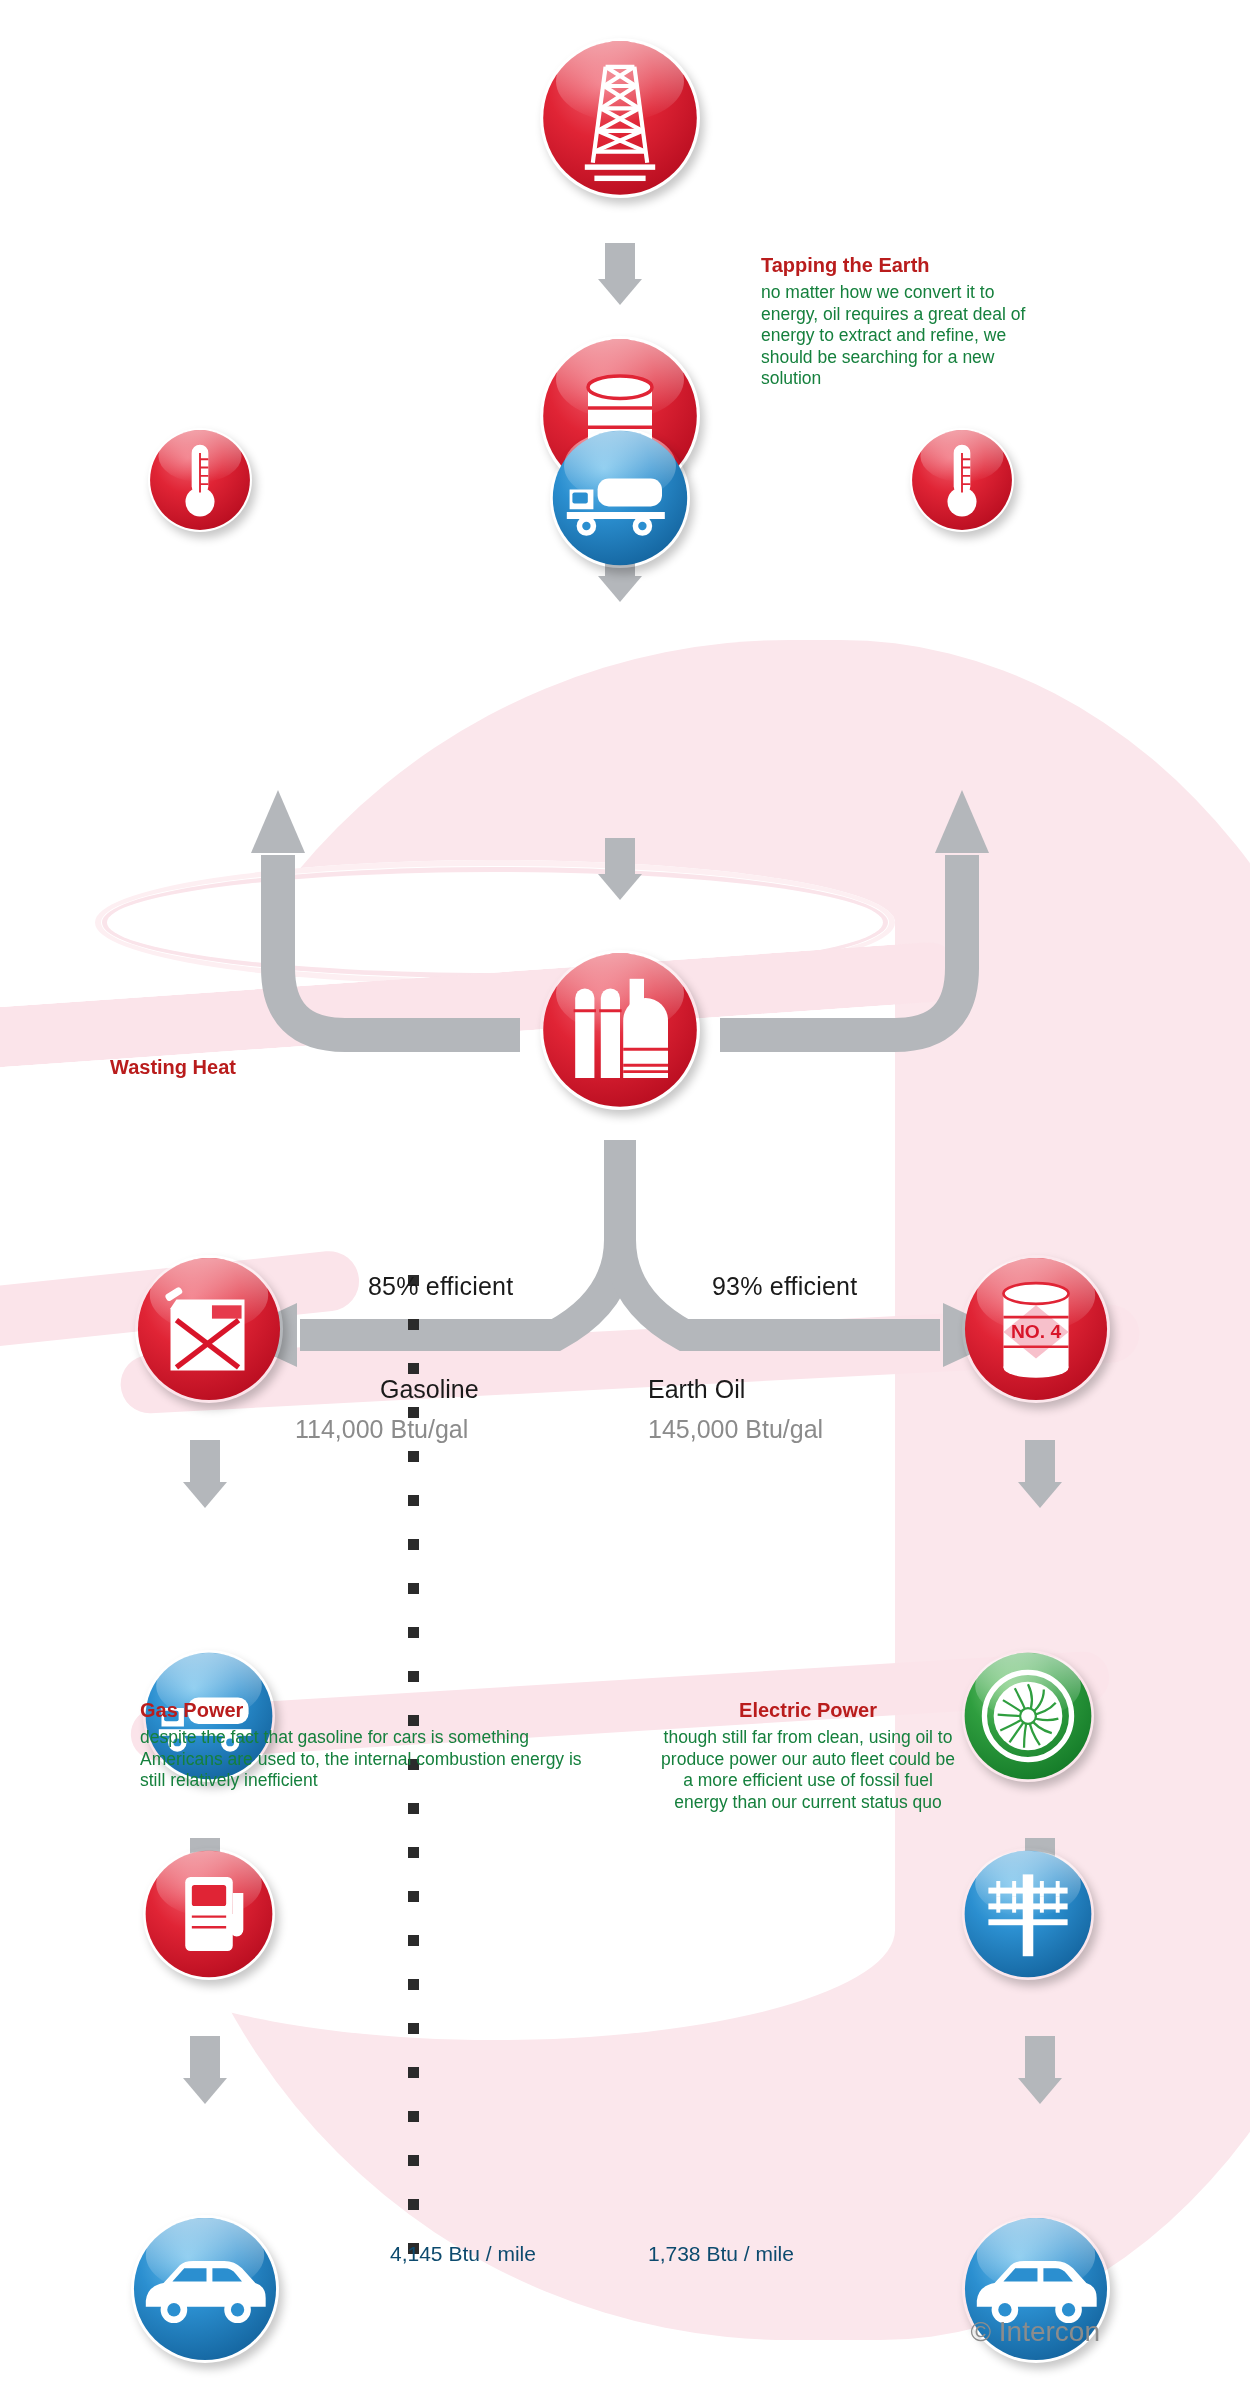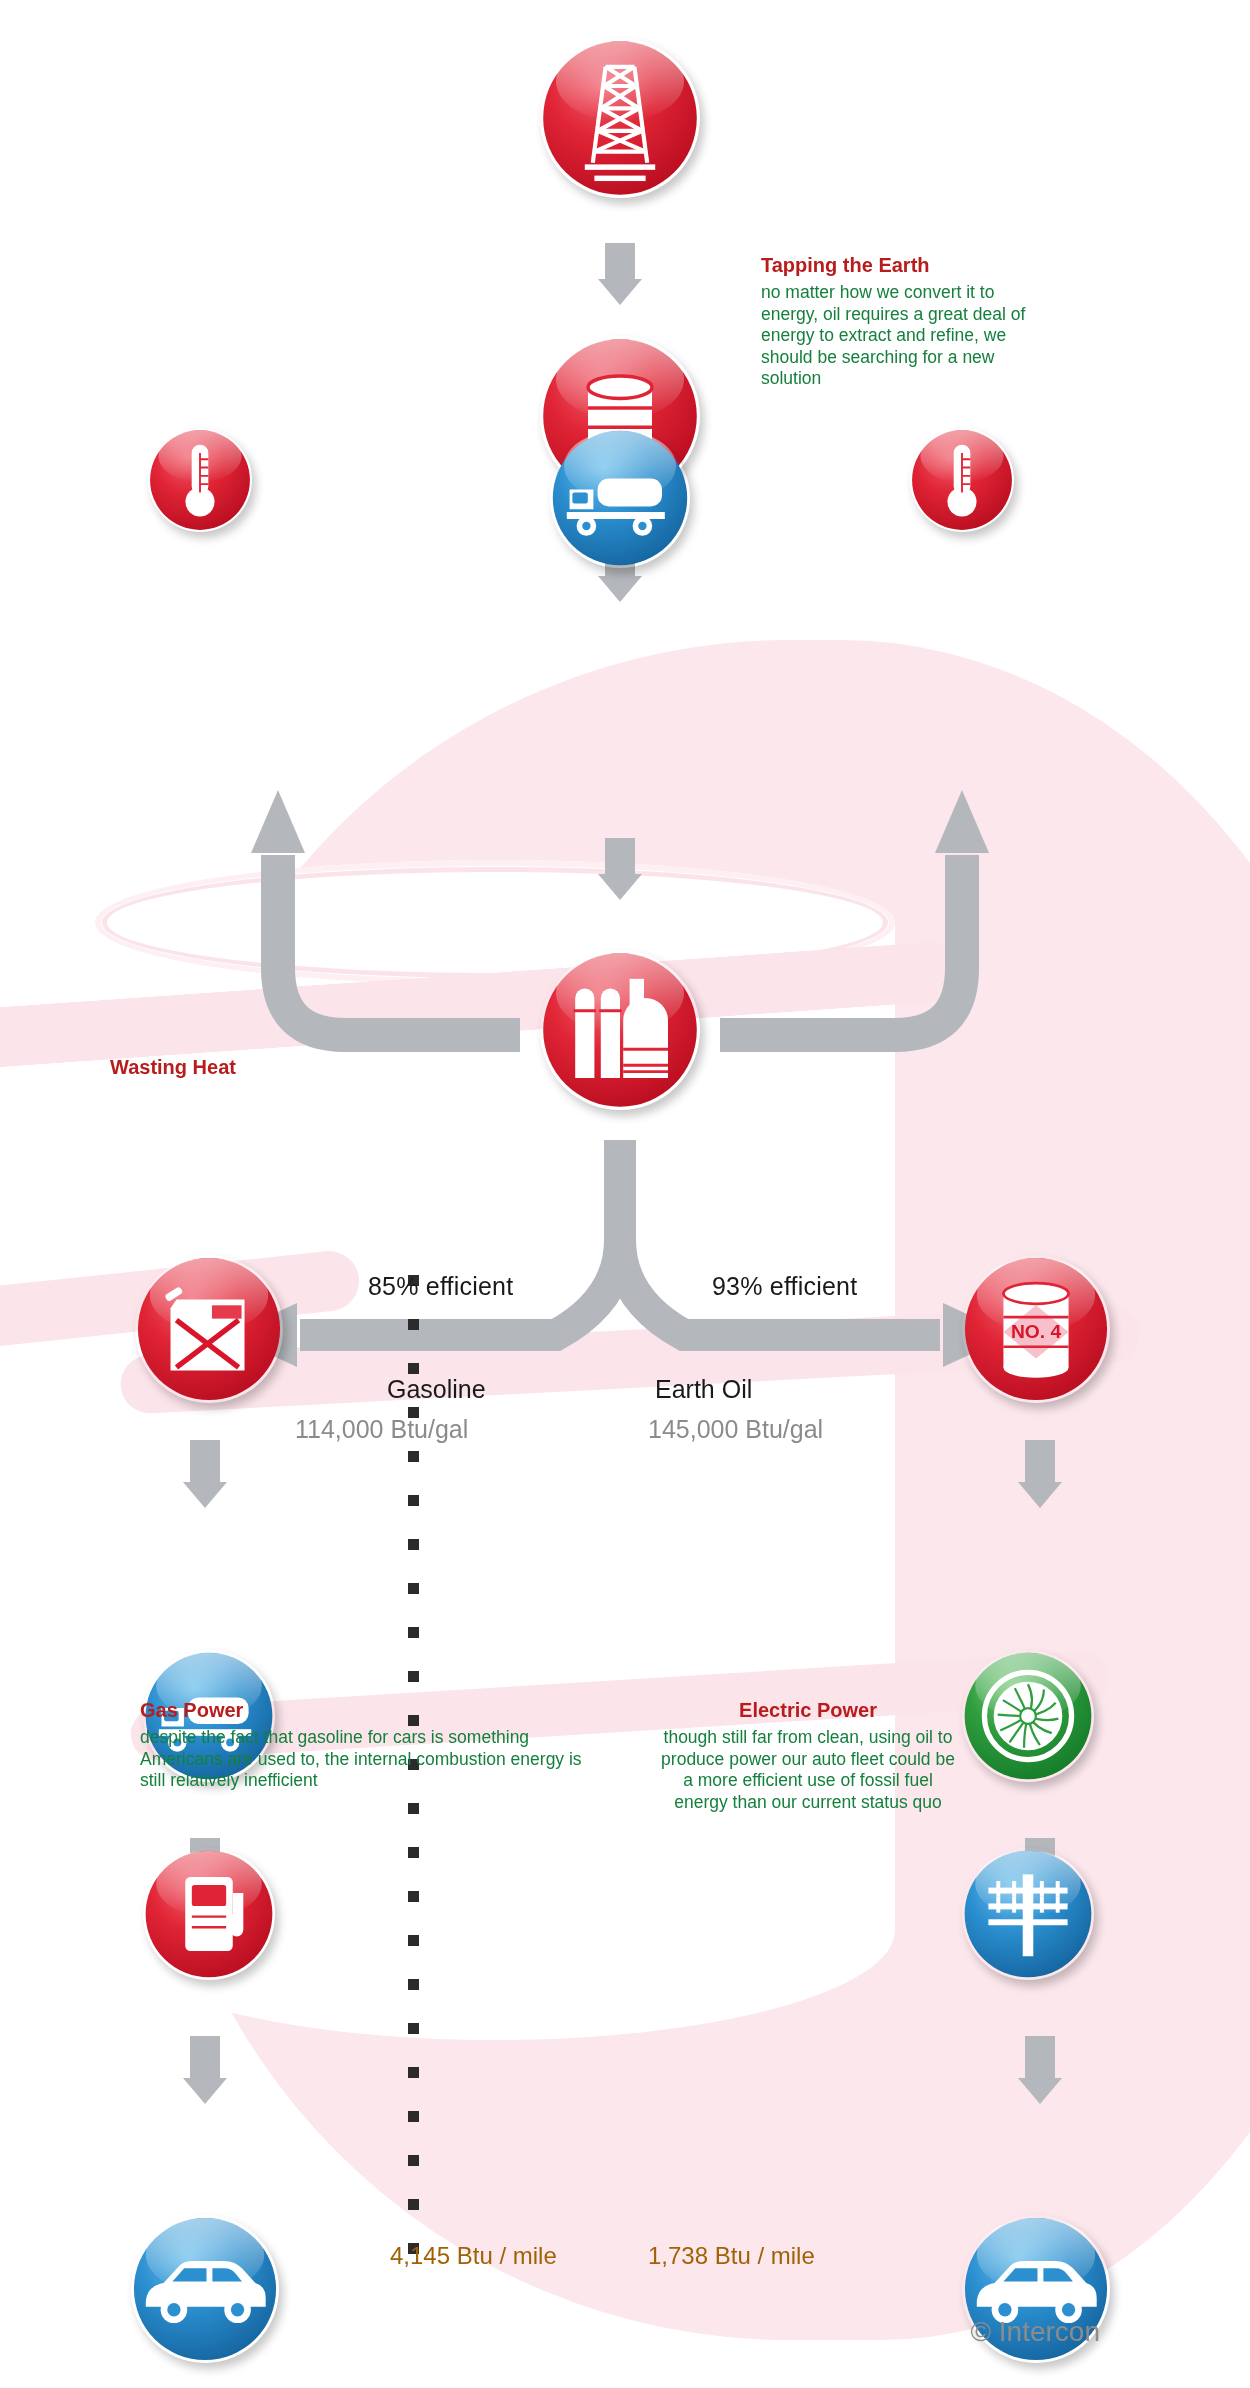--- a/index.html
+++ b/index.html
@@ -116,31 +116,30 @@
   .label-eff{
     position:absolute;
     font-size:25px;
     color:#1a1a1a;
     letter-spacing:0.2px;
   }
   .label-fuel{
     position:absolute;
     font-size:25px;
     color:#1a1a1a;
-    margin-left:7px;
   }
   .label-btu{
     position:absolute;
     font-size:25px;
     color:#8b8b8b;
   }
   .label-mile{
     position:absolute;
-    font-size:24px;
-    color:#a16207;
+    font-size:21px;
+    color:#0c4a6e;
   }
   .copyright{
     position:absolute;
     font-size:28px;
     color:#8c8c8c;
   }
 
   
   .dotted{
     position:absolute;

